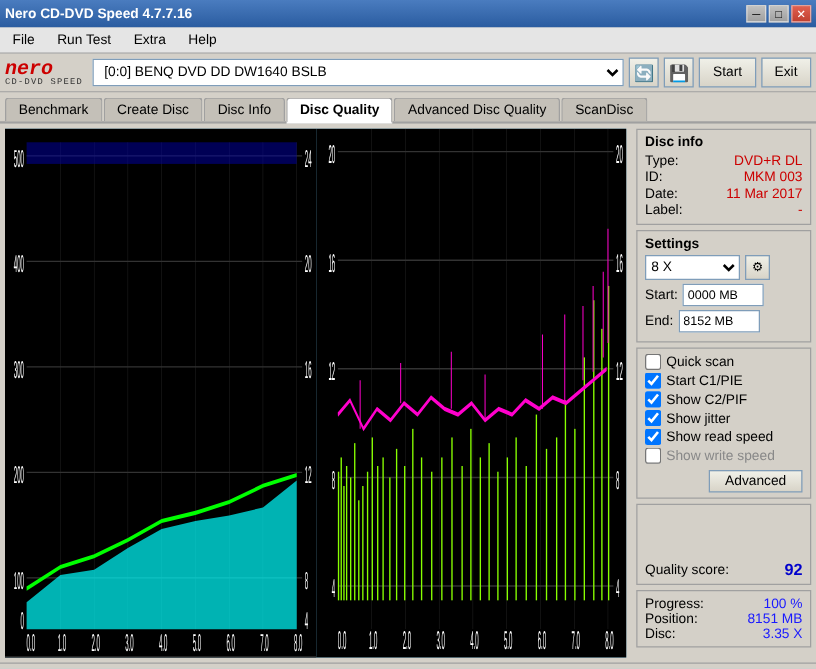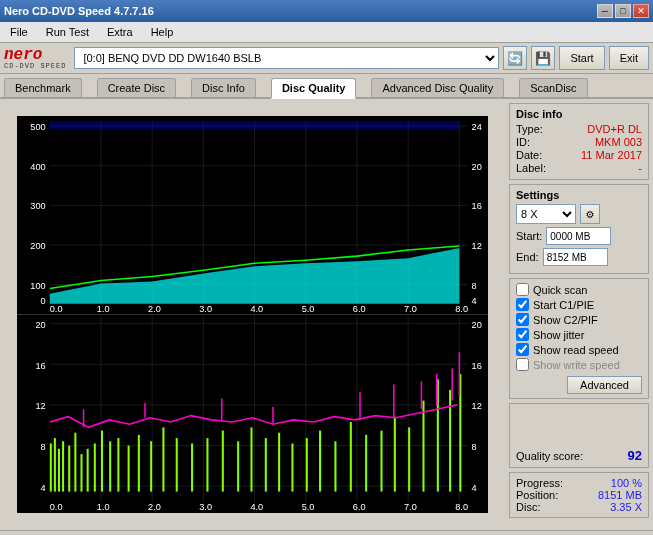--- a/index.html
+++ b/index.html
@@ -59,21 +59,21 @@
       background: linear-gradient(to bottom, #f0f0e8, #d8d4c8);
       cursor: pointer; display: flex; align-items: center; justify-content: center;
       font-size: 13px;
     }
 
     .tabs {
       display: flex;
       background: #d4d0c8;
       padding: 4px 4px 0;
       border-bottom: 2px solid #a0a0a0;
-      gap: 15px;
+      gap: 1px;
     }
     .tab {
       padding: 3px 10px;
       border: 1px solid #a0a0a0;
       border-bottom: none;
       background: #c4c0b8;
       cursor: pointer;
       font-size: 11px;
       border-radius: 3px 3px 0 0;
     }
@@ -87,23 +87,23 @@
     .main-content {
       display: flex;
       background: #d4d0c8;
       height: calc(535px - 22px - 24px - 30px - 28px);
     }
 
     .chart-area {
       flex: 1;
       background: #7dd3fc;
       position: relative;
-      margin: 17px;
-      display: flex;
-      flex-direction: column;
+      margin: 4px;
+      display: flex;
+      flex-direction: row;
     }
 
     .chart-top {
       flex: 1;
       position: relative;
       border-bottom: 1px solid #333;
       background: black;
       overflow: hidden;
     }
     .chart-bottom {
@@ -130,21 +130,21 @@
     .panel-row { display: flex; justify-content: space-between; font-size: 11px; margin-bottom: 1px; }
     .panel-value { color: #cc0000; }
 
     .settings-row {
       display: flex;
       align-items: center;
       gap: 4px;
       margin-bottom: 3px;
     }
     .speed-select {
-      width: 60px; height: 20px; font-size: 11px;
+      width: 76px; height: 20px; font-size: 11px;
       border: 1px solid #7f9db9; background: white;
     }
     .mb-input {
       width: 65px; height: 18px; font-size: 10px;
       border: 1px solid #7f9db9; background: white;
       padding: 1px 3px;
     }
 
     .checkbox-row { display: flex; align-items: center; gap: 4px; font-size: 11px; margin-bottom: 2px; }
     .checkbox-row input { margin: 0; }

